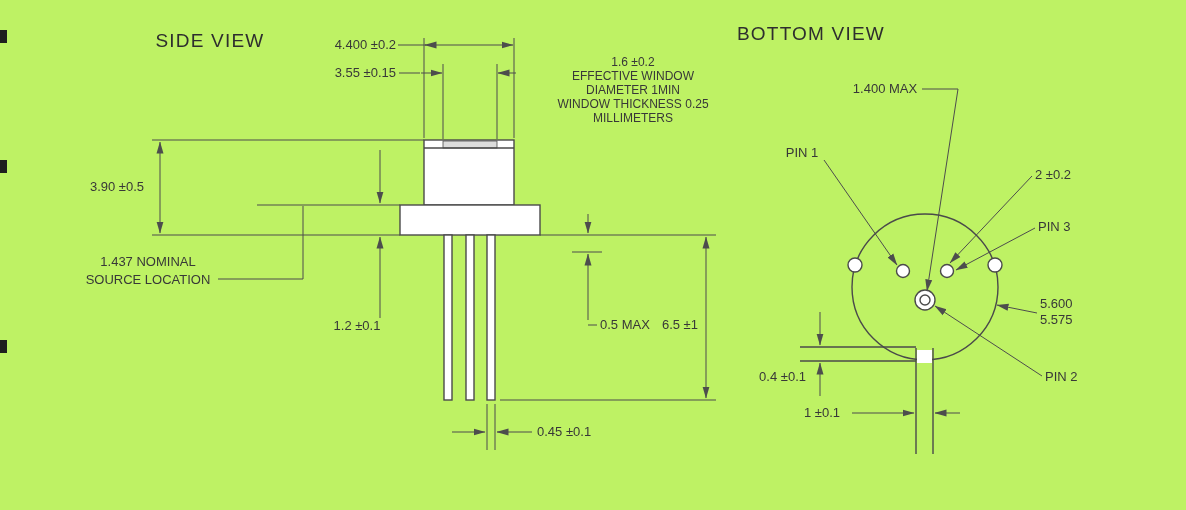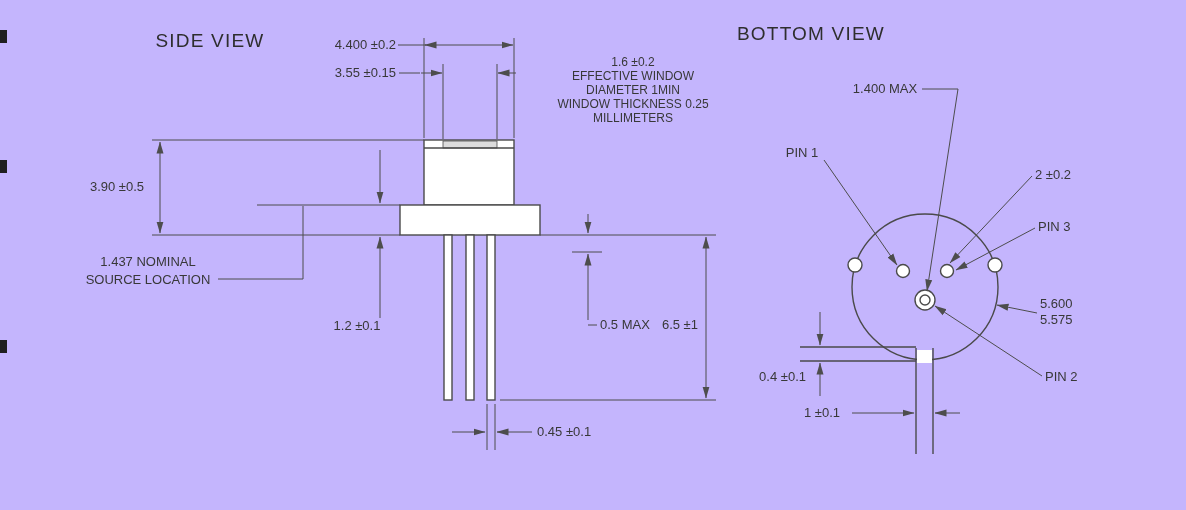--- a/index.html
+++ b/index.html
@@ -1,16 +1,16 @@
 <!DOCTYPE html>
 <html><head>
 <meta charset="utf-8">
 <style>
   html,body{margin:0;padding:0;background:#ffffff;}
-  .page{position:relative;width:1186px;height:510px;background:#c4b5fd;overflow:hidden;
+  .page{position:relative;width:1186px;height:510px;background:#bef264;overflow:hidden;
         font-family:"Liberation Sans", sans-serif;}
   svg{display:block;}
   .ln{stroke:#4d4d4d;stroke-width:1;fill:none;}
   .outline{stroke:#4a4a4a;stroke-width:1.4;fill:#ffffff;}
   .outline-nf{stroke:#4a4a4a;stroke-width:1.4;fill:none;}
   .shade{fill:#dcdcdc;stroke:#4a4a4a;stroke-width:0.8;}
   .dimtext{font-family:"Liberation Sans", sans-serif;font-size:13px;fill:#383838;}
   .notetext{font-family:"Liberation Sans", sans-serif;font-size:12px;fill:#383838;}
   .title{font-family:"Liberation Sans", sans-serif;font-size:19px;letter-spacing:1.2px;fill:#2e2e2e;}
   .whiteout{fill:#ffffff;stroke:none;}

